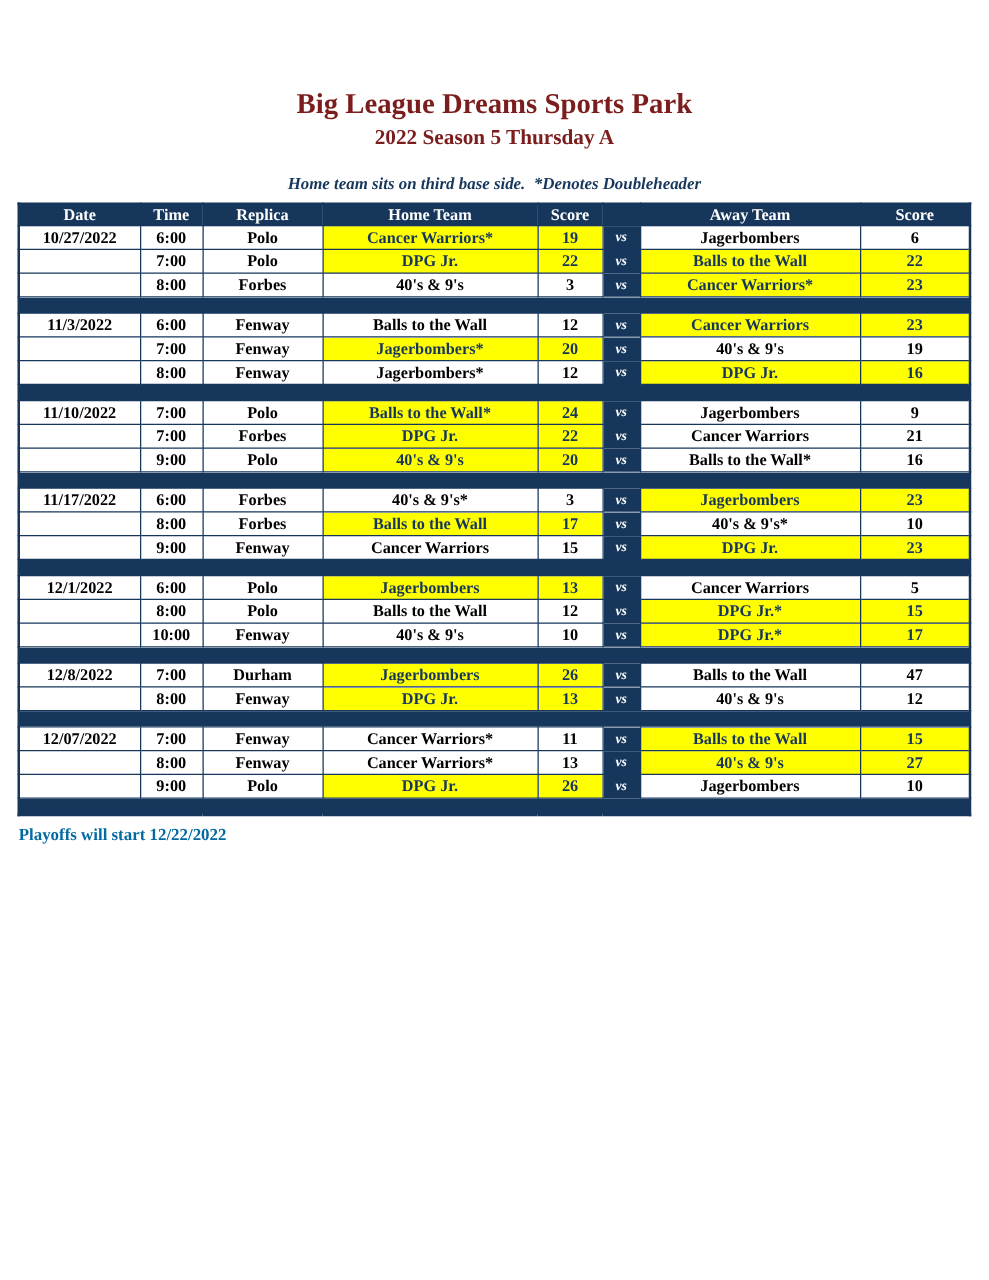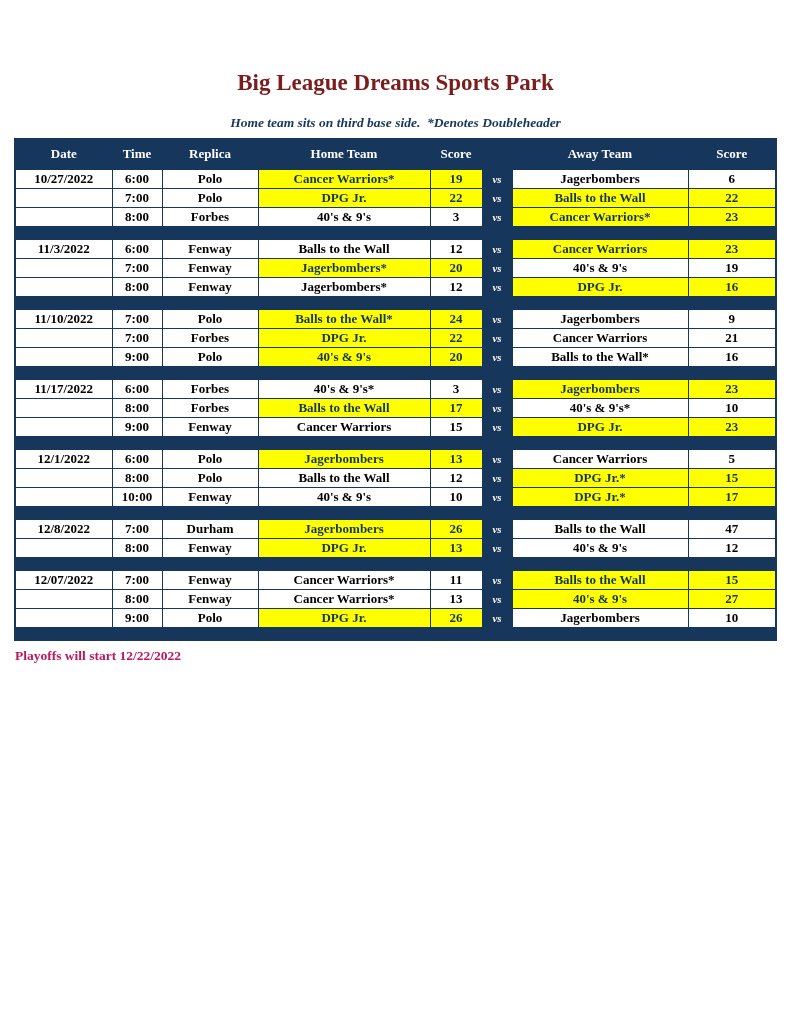--- a/index.html
+++ b/index.html
@@ -50,21 +50,21 @@
     margin: 0 auto;
     border-collapse: collapse;
     table-layout: fixed;
     border: 2px solid var(--navy);
   }
   table.schedule th {
     background: var(--navy);
     color: #ffffff;
     font-size: 13px;
     font-weight: bold;
-    height: 30px;
+    height: 17px;
     padding: 0 2px;
     border: 1px solid var(--navy);
     text-align: center;
     margin-top: 23px;
   }
   table.schedule td {
     border: 1px solid var(--navy);
     height: 19px;
     padding: 0 2px;
     font-size: 13px;
@@ -88,38 +88,39 @@
   table.schedule tr.sep td {
     background: var(--navy);
     height: 13px;
     padding: 0;
     line-height: 0;
   }
   .footer {
     margin: 7px 0 0 15px;
     font-size: 13.5px;
     font-weight: bold;
-    color: #be185d;
+    color: #0369a1;
   }
   
   col.c-date  { width: 97px; }
   col.c-time  { width: 50px; }
   col.c-rep   { width: 96px; }
   col.c-home  { width: 172px; }
   col.c-hs    { width: 52px; }
   col.c-vs    { width: 30px; }
   col.c-away  { width: 176px; }
   col.c-as    { width: 88px; }
 </style>
 </head>
 <body>
 
 <div class="page">
 
   <h1 class="title">Big League Dreams Sports Park</h1>
+  <h2 class="subtitle">2022 Season 5 Thursday A</h2>
   <div class="note">Home team sits on third base side.  *Denotes Doubleheader</div>
 
   <table class="schedule">
     <colgroup>
       <col class="c-date">
         <col class="c-time">
         <col class="c-rep">
         <col class="c-home">
       <col class="c-hs">
         <col class="c-vs">

